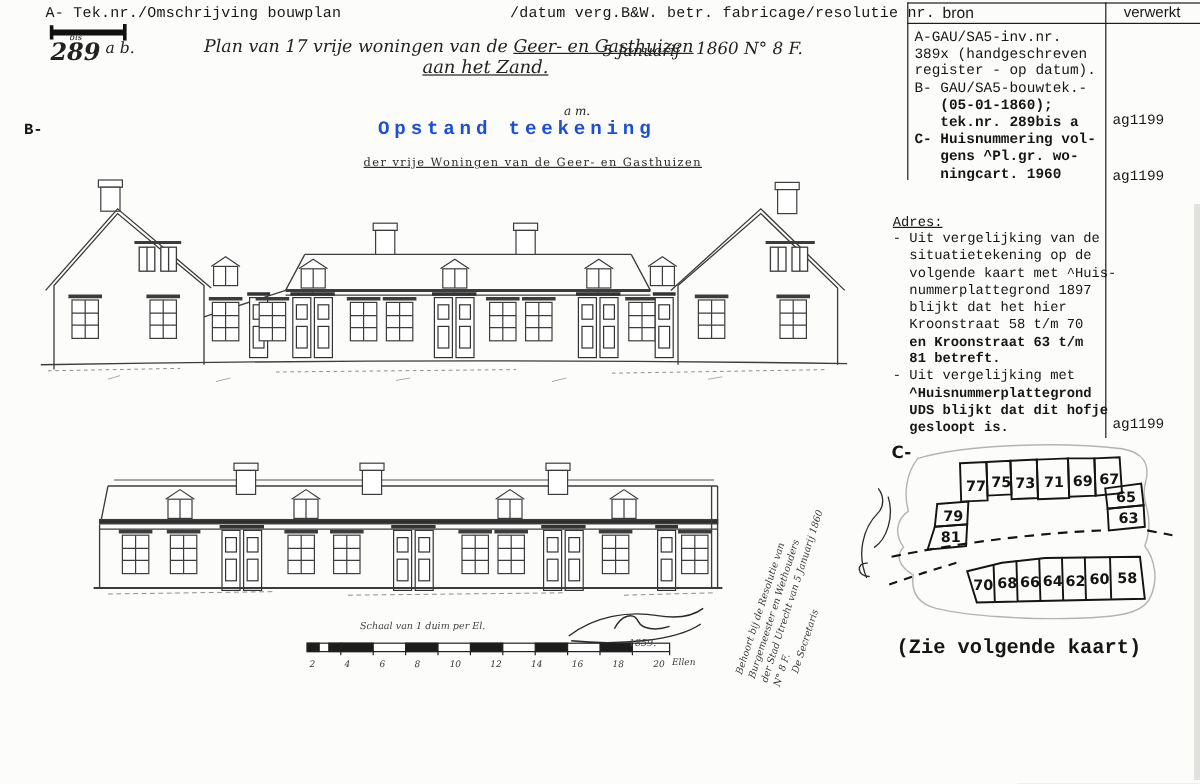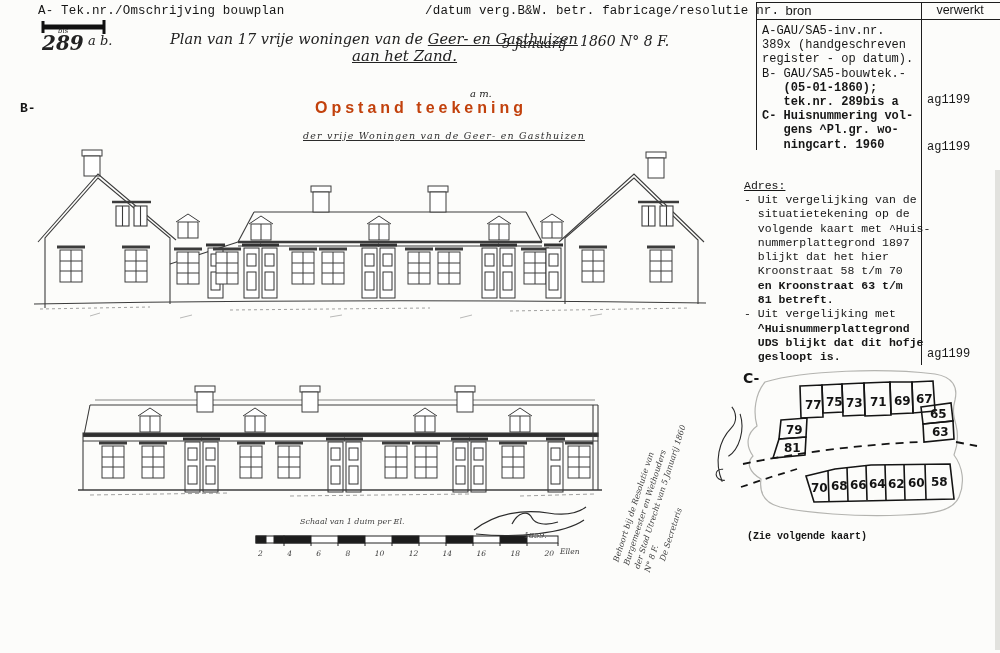--- a/index.html
+++ b/index.html
@@ -7,26 +7,26 @@
         font-family:"Liberation Mono",monospace;color:#161616;}
   .abs{position:absolute;}
   .hline{position:absolute;background:#1d1d1d;height:1px;}
   .vline{position:absolute;background:#1d1d1d;width:1px;}
   .typed{font-size:12px;line-height:14.2px;white-space:pre;}
   .typed-sm{font-size:11.5px;line-height:14.3px;white-space:pre;}
   .b{font-weight:bold;}
   .hdr{font-size:12.5px;letter-spacing:.2px;white-space:pre;}
   .sans{font-family:"Liberation Sans",sans-serif;}
   .hw{font-family:"DejaVu Serif",serif;font-style:italic;color:#222;}
-  .optitle{font-family:Liberation Sans, sans-serif;font-weight:700;font-size:16px;letter-spacing:4px;color:#c2410c;}
-  .sub{font-family:"DejaVu Serif",serif;font-style:italic;font-size:9.5px;letter-spacing:1.2px;
+  .optitle{font-family:Liberation Mono, monospace;font-weight:700;font-size:16px;letter-spacing:4px;color:#1d4ed8;}
+  .sub{font-family:"DejaVu Serif",serif;font-size:9.5px;letter-spacing:1.2px;
        text-decoration:underline;color:#2b2b2b;}
   .u{text-decoration:underline;}
   .tag{font-size:12px;}
-  .capt{font-size:10px;font-weight:bold;white-space:pre;}
+  .capt{font-size:17px;font-weight:bold;white-space:pre;}
   .ticks{display:flex;justify-content:space-between;width:296px;
          font-family:"DejaVu Serif",serif;font-style:italic;font-size:7.5px;color:#3a3a3a;}
   .tick{display:inline-block;}
   .note{width:190px;transform:rotate(-72deg);transform-origin:50% 50%;
         font-family:"DejaVu Serif",serif;font-style:italic;font-size:8px;line-height:11px;
         color:#3d3d3d;white-space:pre;}
   .dg-num{font-family:"DejaVu Sans",sans-serif;font-weight:700;font-size:12px;fill:#141414;}
   .edge{position:absolute;right:0;top:170px;width:5px;height:480px;background:#e2e2de;}
 </style>
 </head>

